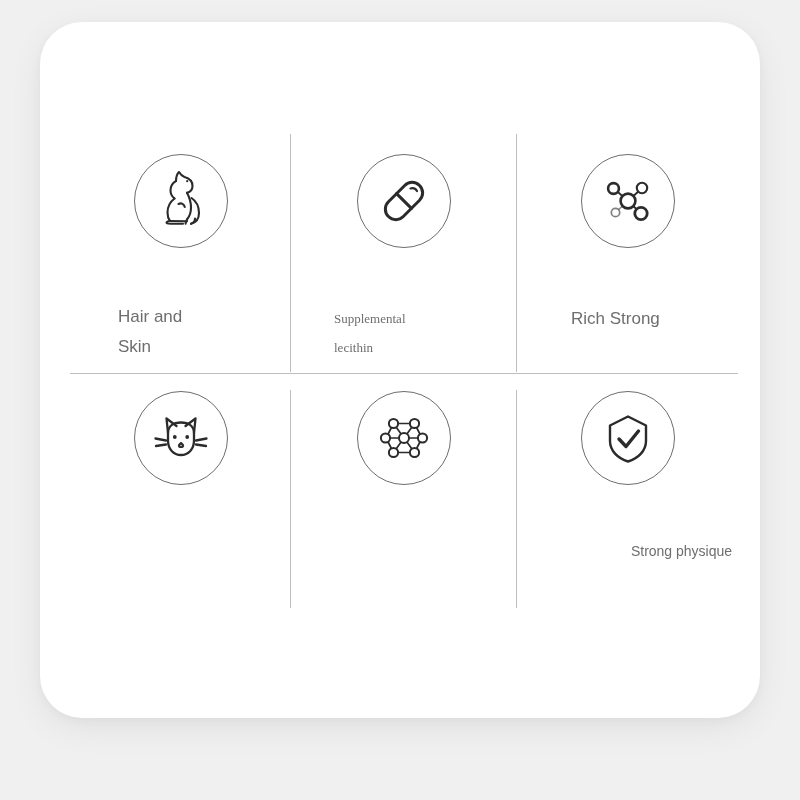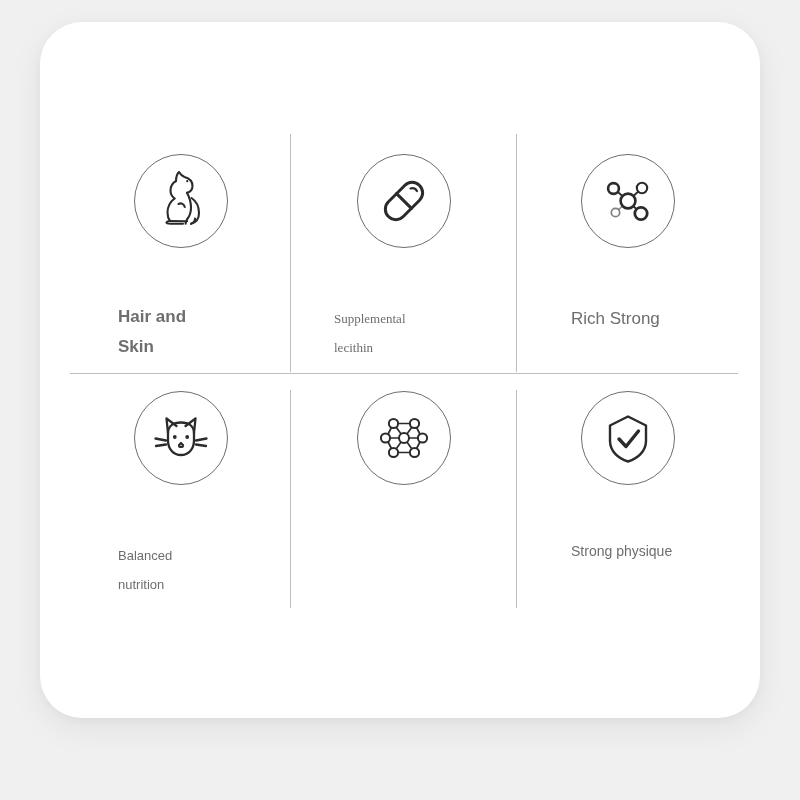--- a/index.html
+++ b/index.html
@@ -110,24 +110,25 @@
     font-size: 13px;
     line-height: 29px;
   }
   .cap-md {
     font-size: 16px;
     line-height: 19px;
   }
   .cap-reg {
     font-size: 14px;
     line-height: 20px;
-  }
-
-  
-  .c0 .caption { top: 168px; padding-left: 48px; font-weight: bold; }
+    text-align: center;
+  }
+
+  
+  .c0 .caption { top: 168px; padding-left: 48px; }
   .c1 .caption { top: 170px; padding-left: 43px; font-family: Liberation Serif, serif; }
   .c2 .caption { top: 170px; padding-left: 54px; }
   .c3 .caption { top: 168px; padding-left: 48px; }
   .c4 .caption { top: 162px; padding-left: 43px; }
   .c5 .caption { top: 168px; padding-left: 54px; }
 </style>
 </head>
 <body>
 
 <div class="card">
@@ -203,22 +204,20 @@
                      C48 46 42.5 52 35 52 C27.5 52 22 46 22 37.5 C22 35 22 33 22 30 Z"></path>
             <circle cx="28.8" cy="34" r="1.9" fill="#2b2b2b" stroke="none"></circle>
             <circle cx="41.2" cy="34" r="1.9" fill="#2b2b2b" stroke="none"></circle>
             <path d="M35 40 L33.3 41.8 M35 40 L36.7 41.8" stroke-width="2"></path>
             <path d="M33.3 41.8 C32 43.6 33.8 45 35 43.4 C36.2 45 38 43.6 36.7 41.8" stroke-width="1.9"></path>
             <path d="M20 37.5 L9.5 35.5 M20 41.5 L10 43"></path>
             <path d="M50 37.5 L60.5 35.5 M50 41.5 L60 43"></path>
           </svg>
         </div>
       </div>
-      <div class="caption cap-sm">Balanced
-nutrition</div>
     </div>
 
     <div class="cell row-bot vline-right c4">
       <div class="icon-wrap">
         <div class="icon-circle">
           <svg width="70" height="70" viewBox="0 0 70 70" fill="none" stroke="#2b2b2b" stroke-width="1.7" stroke-linecap="round">
             <path d="M24.5 20.5 L45.5 20.5 M24.5 49.5 L45.5 49.5"></path>
             <path d="M17 35 L24.5 20.5 M17 35 L24.5 49.5"></path>
             <path d="M53 35 L45.5 20.5 M53 35 L45.5 49.5"></path>
             <path d="M35 35 L24.5 20.5 M35 35 L45.5 20.5 M35 35 L17 35

